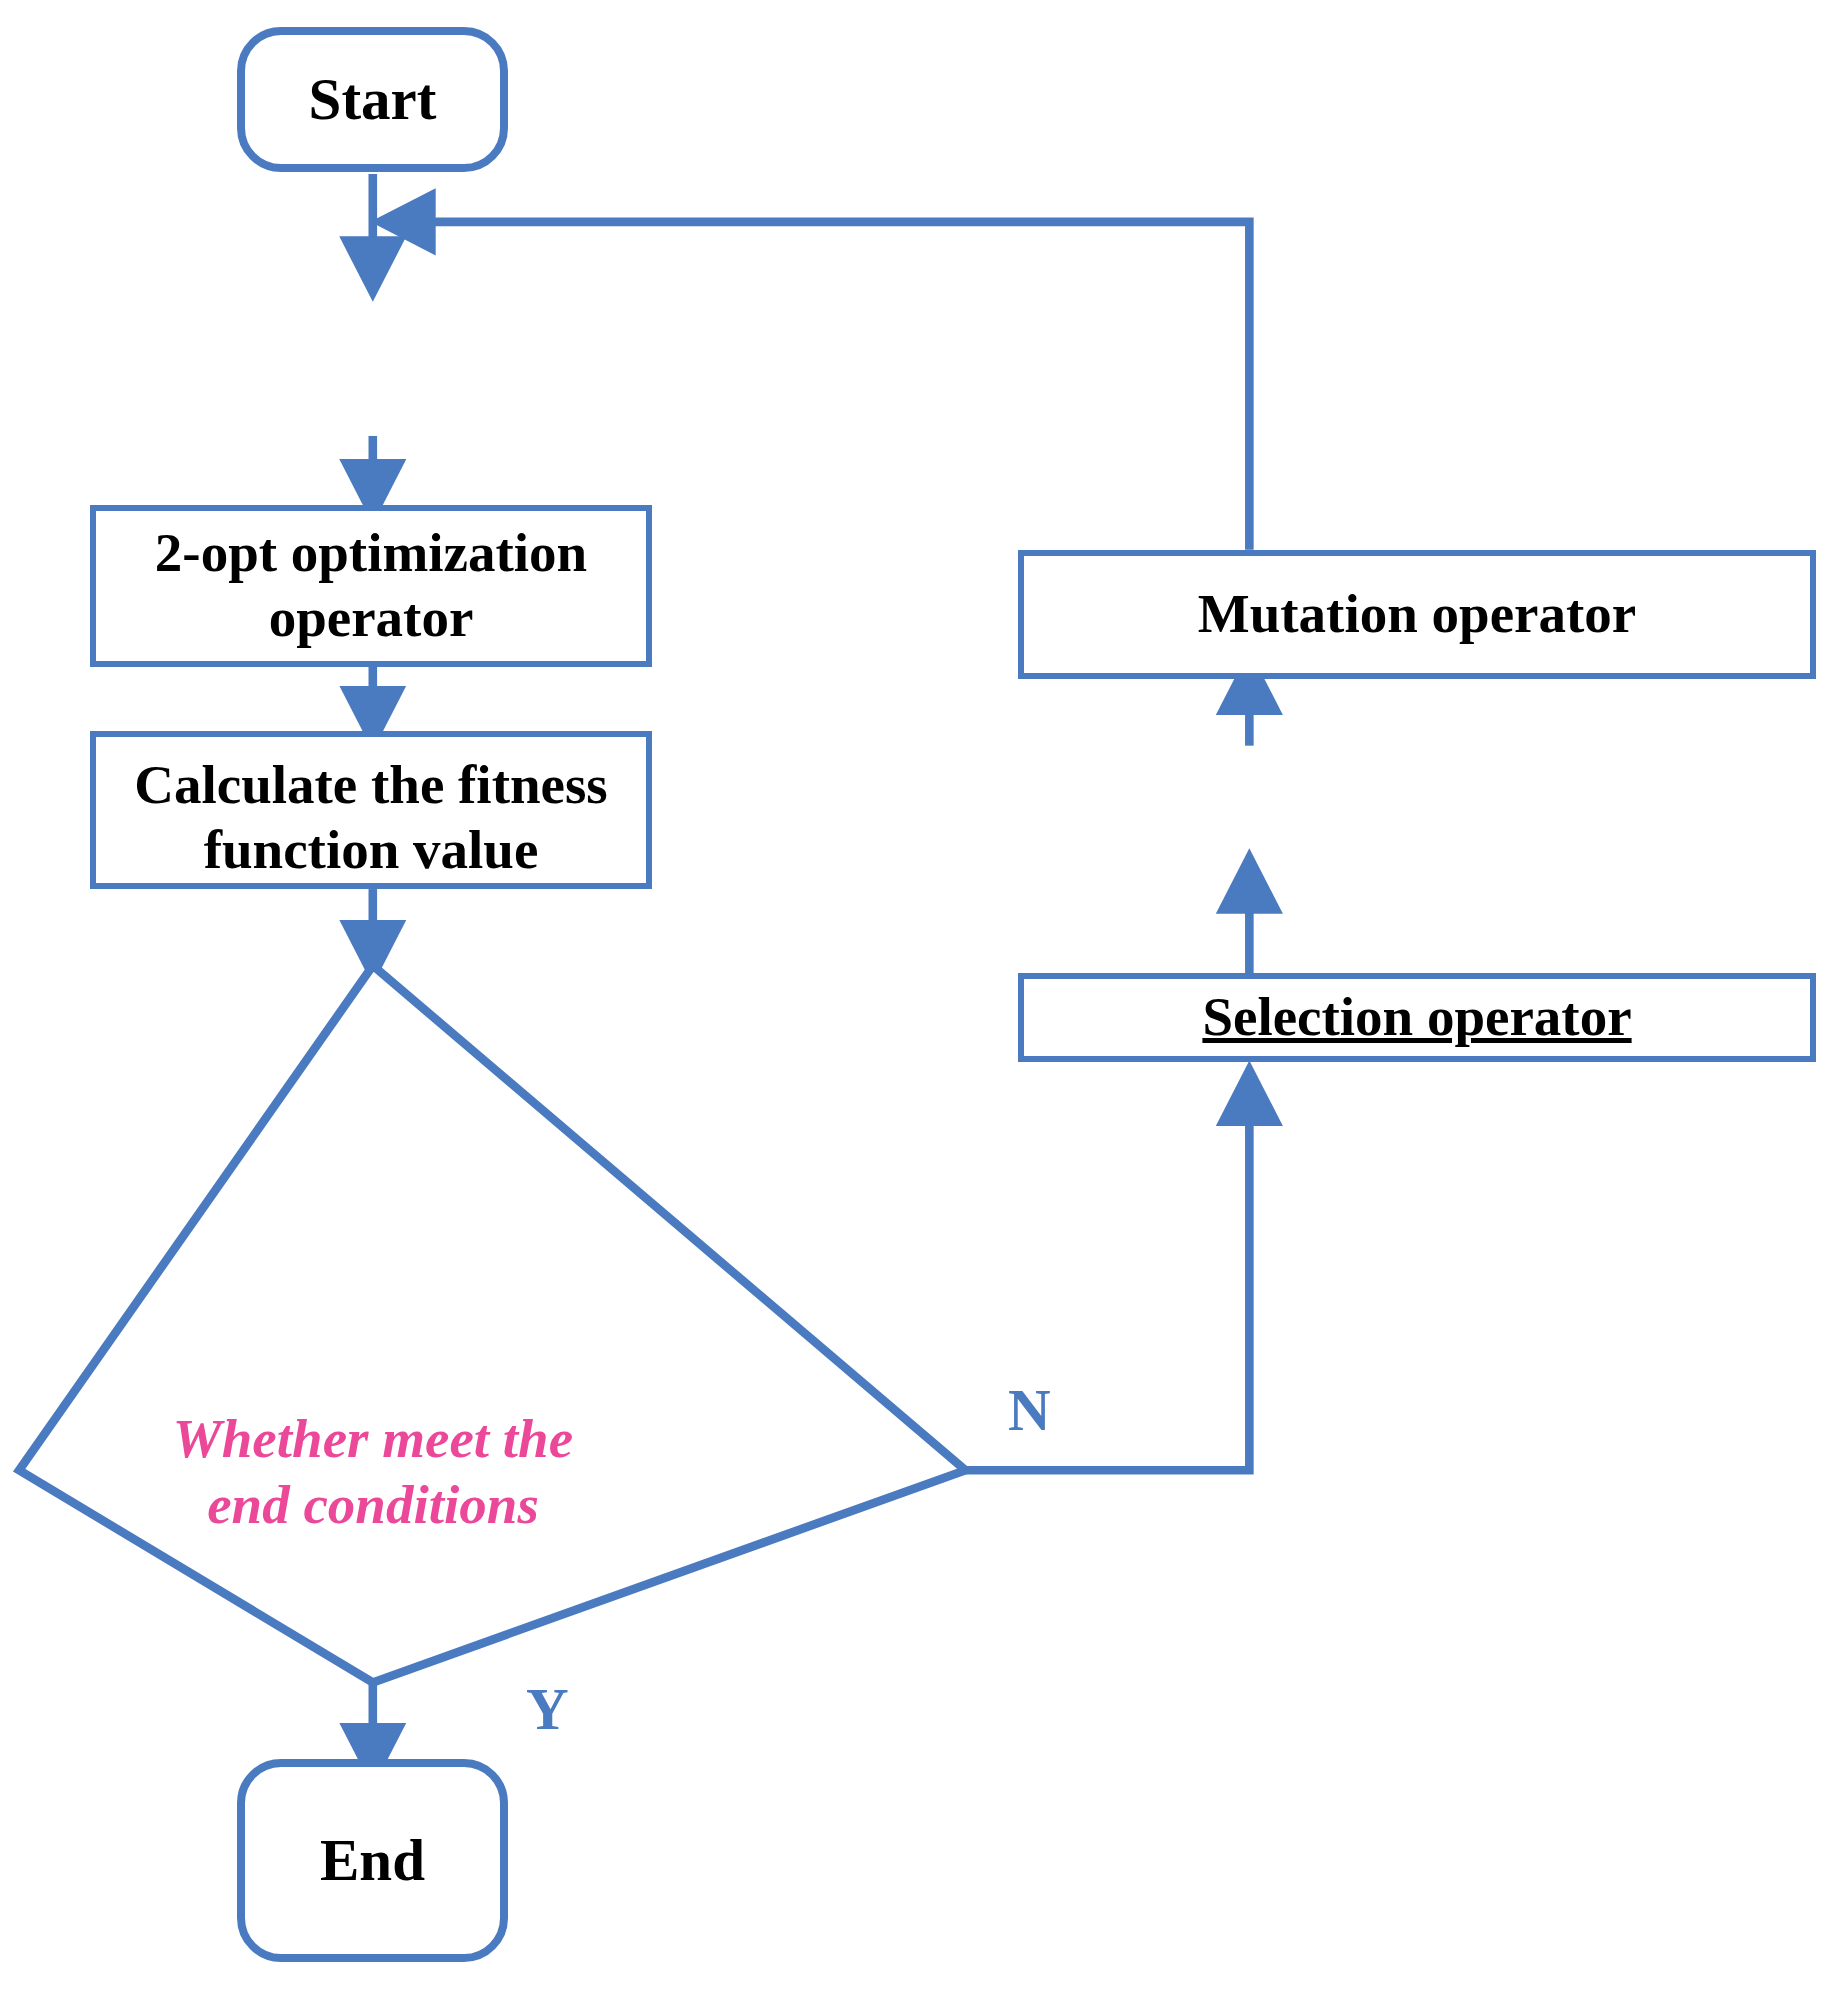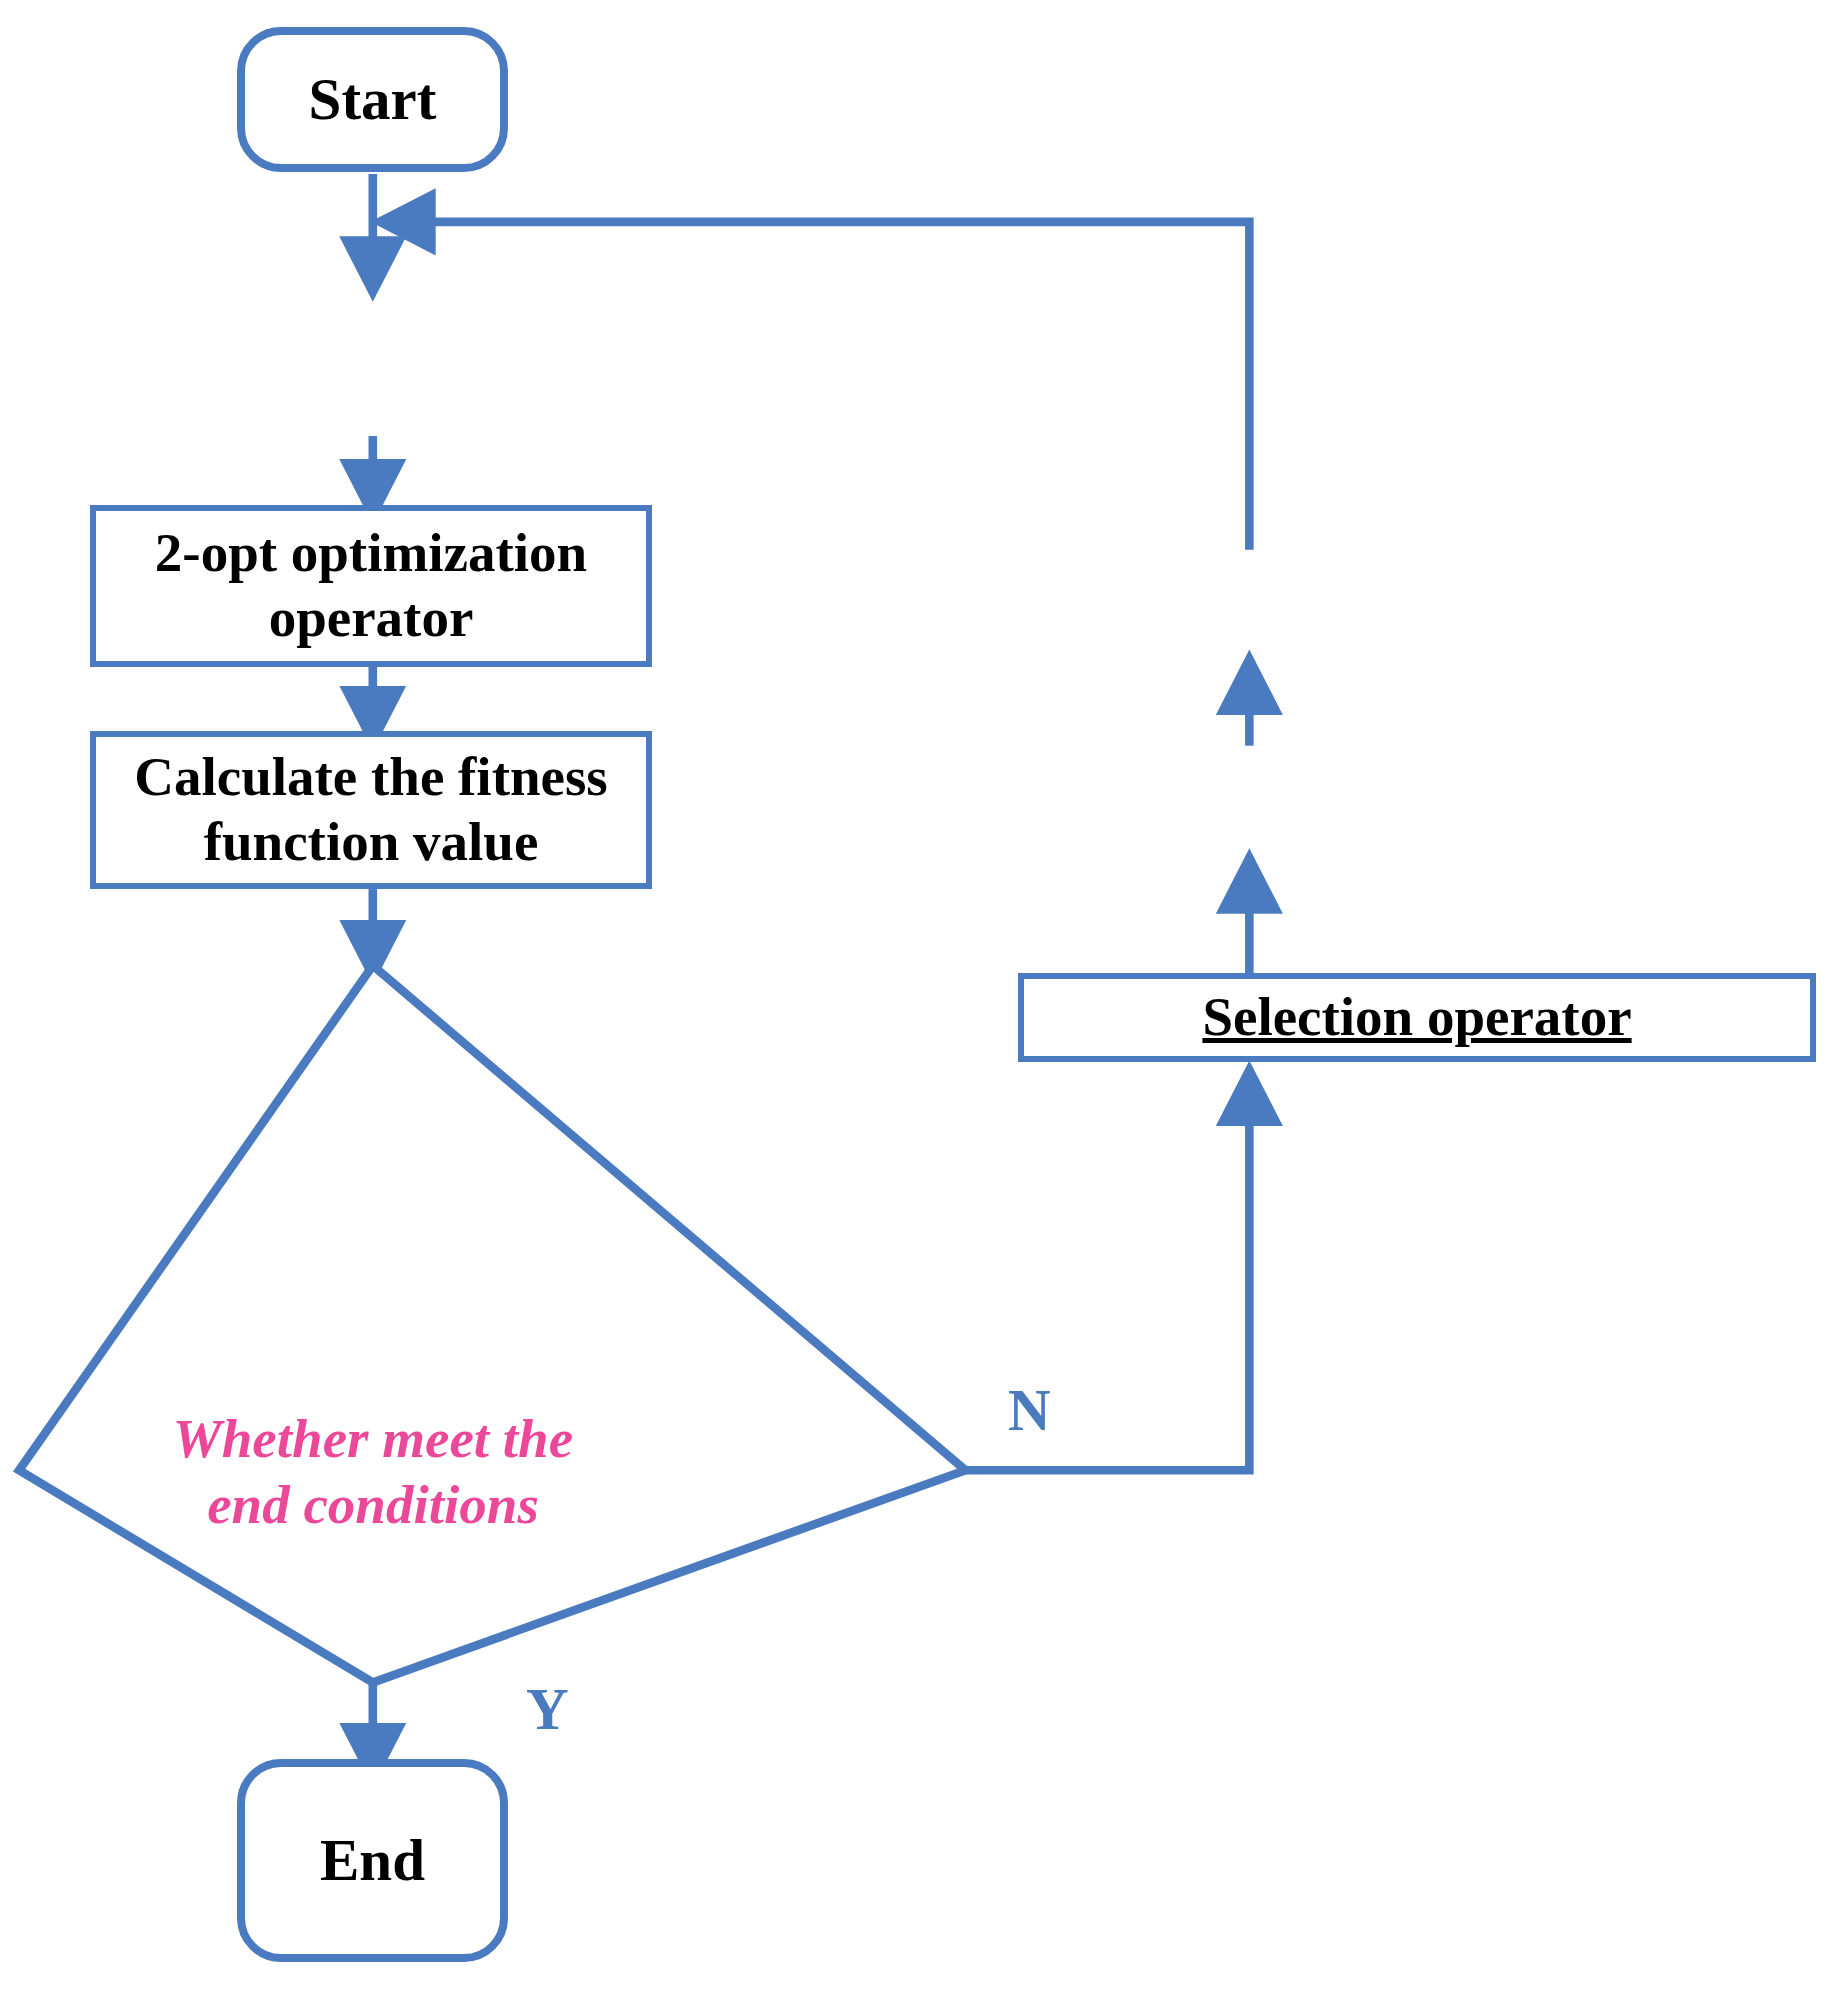--- a/index.html
+++ b/index.html
@@ -70,36 +70,39 @@
 
   <div class="node term" style="left:237px;top:27px;width:271px;height:145px;font-size:59px;">
     <span>Start</span>
   </div>
 
 
   <div class="node rect" style="left:90px;top:505px;width:562px;height:162px;font-size:55px;padding:0 15.3px;">
     <span>2-opt optimization operator</span>
   </div>
 
-  <div class="node rect" style="left:90px;top:731px;width:562px;height:158px;font-size:55px;padding:0 15.3px;">
+  <div class="node rect" style="left:90px;top:731px;width:562px;height:158px;font-size:55px;padding:0 15.3px;align-items:flex-end;">
     <span>Calculate the fitness function value</span>
   </div>
 
   <div class="diamond-text" style="left:134px;top:1376px;width:478px;height:191px;font-size:55px;">
     <span>Whether meet the end conditions</span>
   </div>
 
   <div class="node term" style="left:237px;top:1759px;width:271px;height:203px;font-size:59px;">
     <span>End</span>
   </div>
 
   <div class="node rect" style="left:1018px;top:973px;width:798px;height:89px;font-size:55px;text-decoration:underline;">
     <span>Selection operator</span>
   </div>
 
 
+  <div class="node rect" style="left:1018px;top:550px;width:798px;height:129px;font-size:55px;">
+    <span>Mutation operator</span>
+  </div>
 
   <div class="lbl" style="left:1008px;top:1376px;font-size:59px;">N</div>
 
   <div class="lbl" style="left:526px;top:1675px;font-size:59px;">Y</div>
 
 </div>
 
 
 </body></html>

